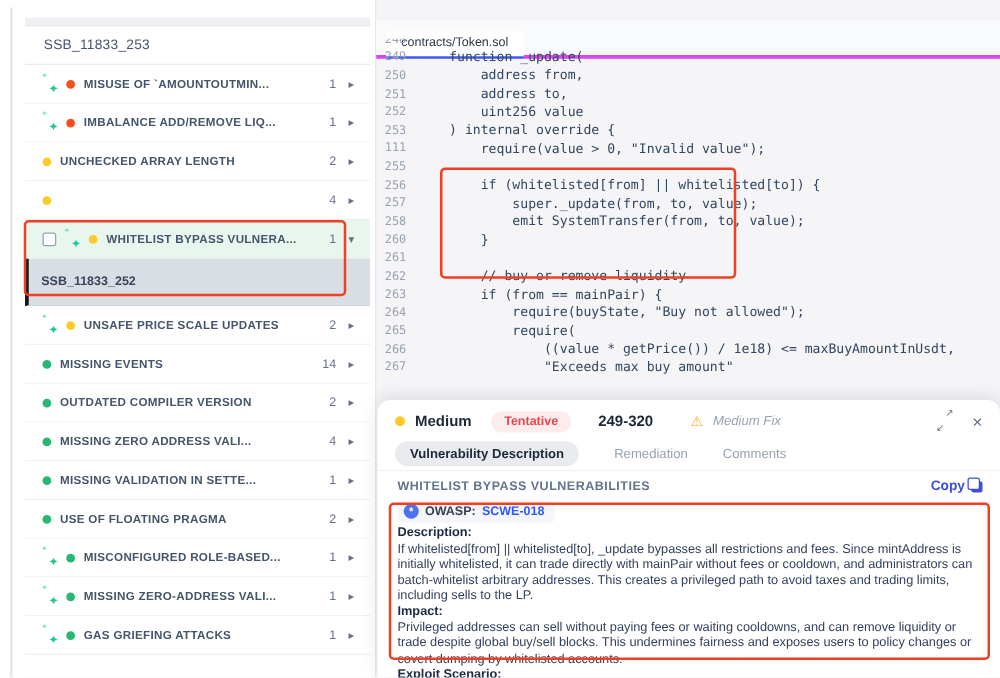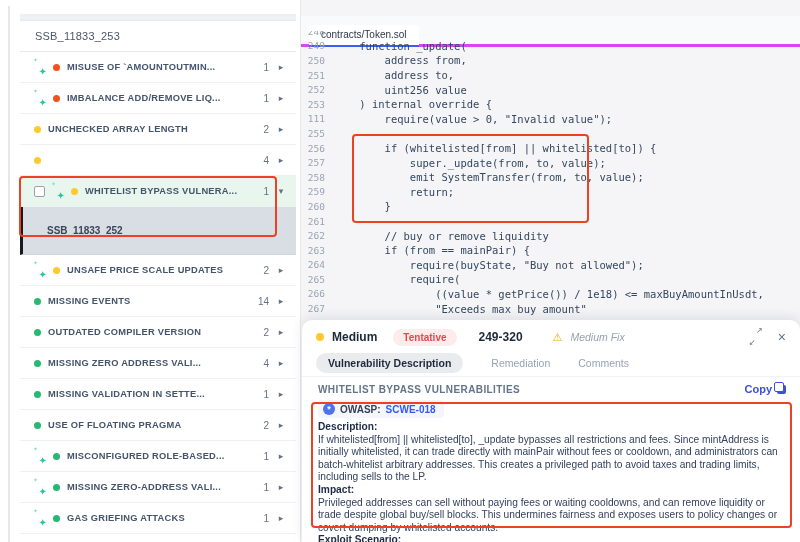--- a/index.html
+++ b/index.html
@@ -20,22 +20,22 @@
   .finding-row.selected { background:#e9f6ee; }
   .f-label { font-size:9.3px; font-weight:bold; color:#44546a; letter-spacing:.25px;
     white-space:nowrap; overflow:hidden; text-overflow:ellipsis; flex:1; }
   .f-count { font-size:10px; color:#667085; margin-left:auto; padding-left:6px; }
   .f-chevron { font-size:9px; color:#667085; width:10px; text-align:center; }
   .sev-dot { width:7px; height:7px; border-radius:50%; flex:0 0 auto; }
   .sparkle { position:relative; width:12px; height:12px; flex:0 0 auto; }
   .sparkle::before { content:"✦"; position:absolute; right:-1px; bottom:-4px; font-size:10px; color:#1ec99b; }
   .sparkle::after  { content:"✦"; position:absolute; left:-1px; top:-5px; font-size:6px; color:#7be0c3; }
   .checkbox { width:11px; height:11px; border:1.5px solid #98a2b3; border-radius:2px; background:#fff; flex:0 0 auto; }
-  .sub-row { height:48px; display:flex; align-items:center; background:#d9dee4;
-    border-left:3px solid #16191d; padding-left:24px; font-size:10px; font-weight:bold; color:#39455a;
+  .sub-row { height:38px; display:flex; align-items:center; background:#d9dee4;
+    border-left:3px solid #16191d; padding-left:10px; font-size:10px; font-weight:bold; color:#39455a;
     border-bottom:1px solid #cfd5db; cursor:pointer; }
   
   .editor { position:absolute; left:300px; top:0; right:0; bottom:0; border-left:1px solid #e6e8ec; background:#f5f5f7; }
   .tabbar { position:absolute; top:16px; left:0; right:0; height:31px; background:#f9fafc;
     border-bottom:3px solid #d946ef; padding:8px 0 0 8px; }
   .file-tab { display:inline-block; background:#fff; padding:4px 12px 5px 12px; font-size:10px;
     color:#2d3748; border-bottom:2px solid #3d5bf5; cursor:pointer; }
   .code { position:absolute; top:31px; left:0; right:0; bottom:0; overflow:hidden; padding-top:0; }
   .code-inner { margin-top:-7px; }
   .code-line { display:flex; height:14.6px; align-items:center; }
@@ -228,24 +228,20 @@
           <span class="ln">256</span>
           <span class="ct">        if (whitelisted[from] || whitelisted[to]) {</span>
         </div>
         <div class="code-line">
           <span class="ln">257</span>
           <span class="ct">            super._update(from, to, value);</span>
         </div>
         <div class="code-line">
           <span class="ln">258</span>
           <span class="ct">            emit SystemTransfer(from, to, value);</span>
-        </div>
-        <div class="code-line">
-          <span class="ln">259</span>
-          <span class="ct">            return;</span>
         </div>
         <div class="code-line">
           <span class="ln">260</span>
           <span class="ct">        }</span>
         </div>
         <div class="code-line">
           <span class="ln">261</span>
           <span class="ct"></span>
         </div>
         <div class="code-line">

